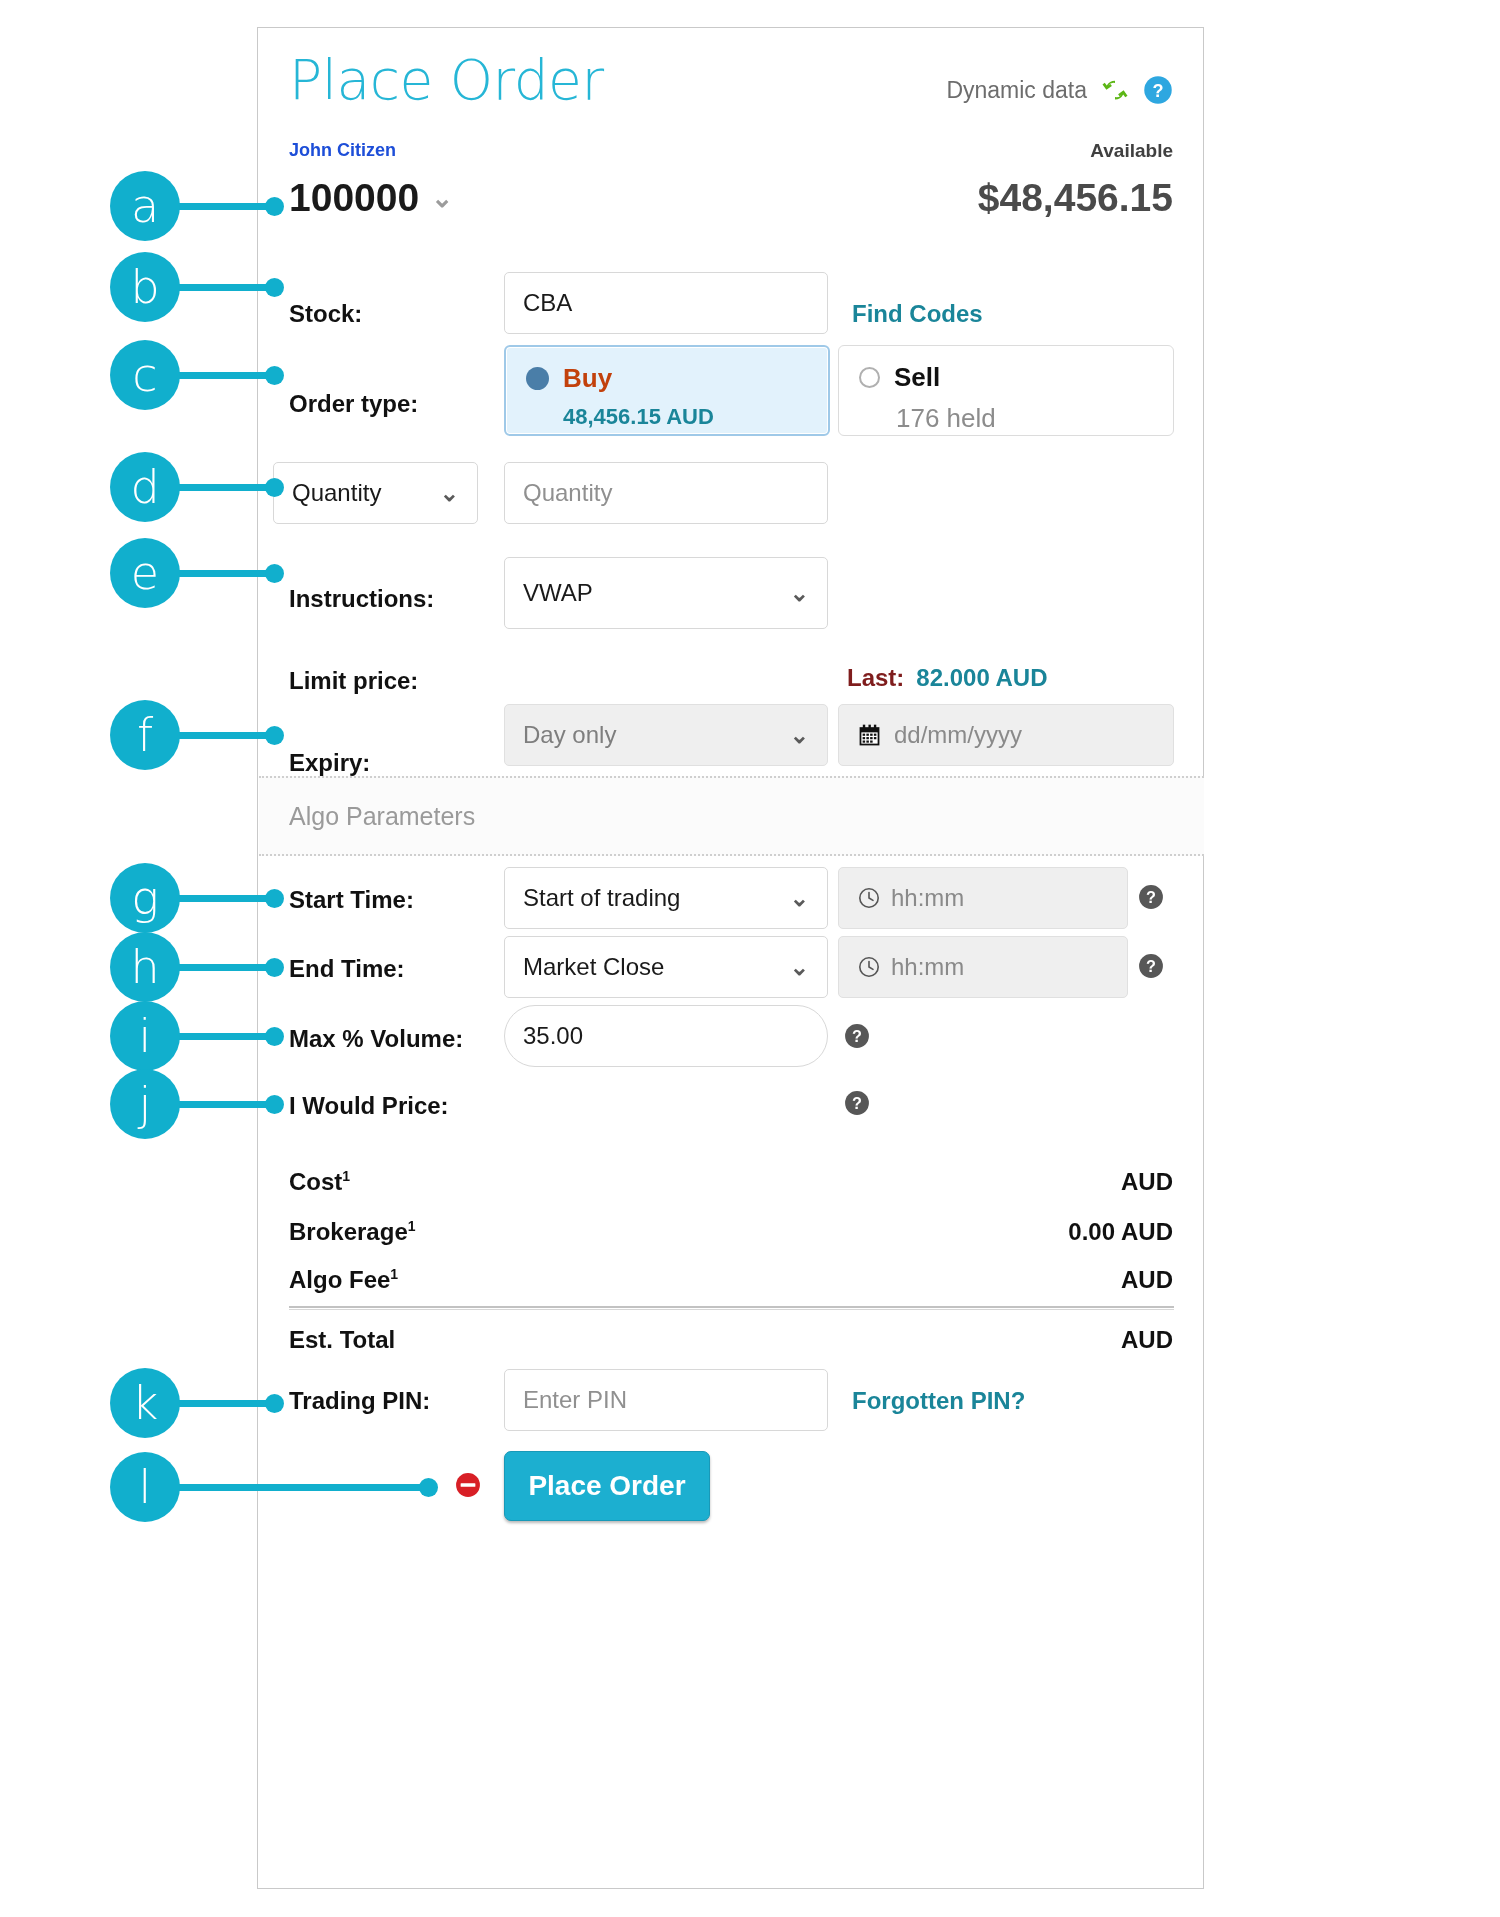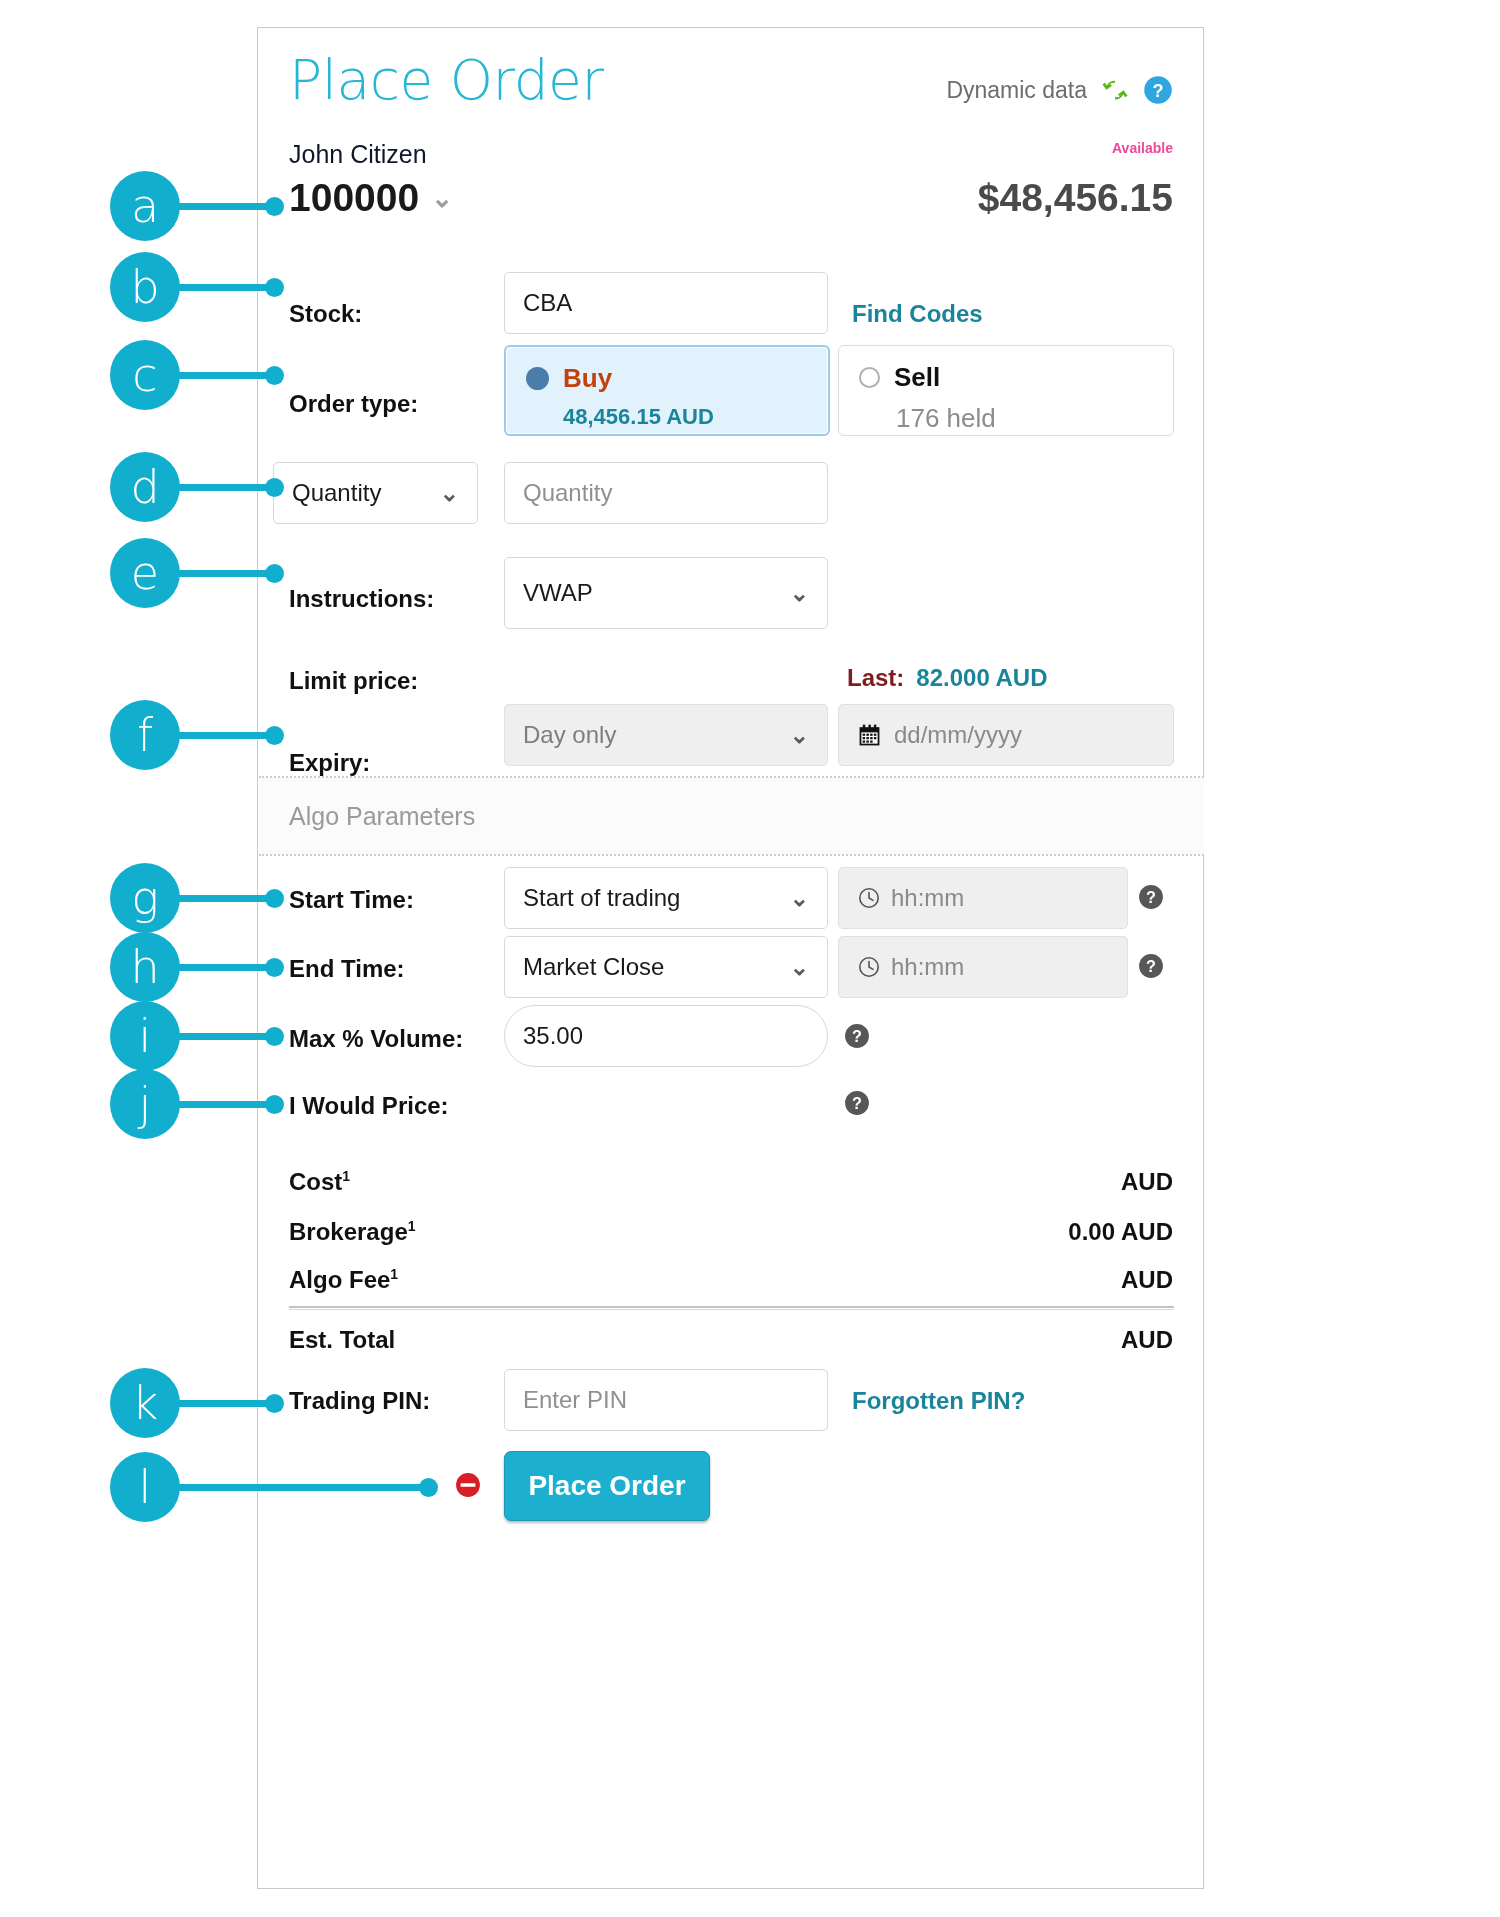--- a/index.html
+++ b/index.html
@@ -60,32 +60,32 @@
     position: absolute; right: 30px; top: 47px;
     display: flex; align-items: center; gap: 13px;
   }
   .dyn-label { font-size: 23px; color: #6d6d6d; }
 
   .refresh-icon { width: 30px; height: 30px; display:block; }
   .help-blue { width: 30px; height: 30px; display:block; }
 
   .acct-name {
     position: absolute; left: 31px; top: 112px;
-    font-size: 25px; font-weight: normal; color: #0f172a;
+    font-size: 18px; font-weight: bold; color: #1d4ed8;
   }
   .acct-num-wrap {
     position: absolute; left: 31px; top: 148px;
     display: flex; align-items: center; gap: 12px;
   }
   .acct-num { font-size: 39px; font-weight: bold; color: #1a1a1a; }
   .chev-gray { color:#9c9c9c; font-size:26px; line-height:1; font-weight:bold; }
 
   .avail-label {
     position: absolute; right: 30px; top: 112px;
-    font-size: 14px; font-weight: bold; color: #ec4899; text-align: right;
+    font-size: 19px; font-weight: bold; color: #404040; text-align: right;
   }
   .avail-amount {
     position: absolute; right: 30px; top: 148px;
     font-size: 39px; font-weight: bold; color: #4a4a4a;
   }
   .lbl {
     position: absolute; left: 31px;
     font-size: 24px; font-weight: bold; color: #111;
     white-space: nowrap;
   }

